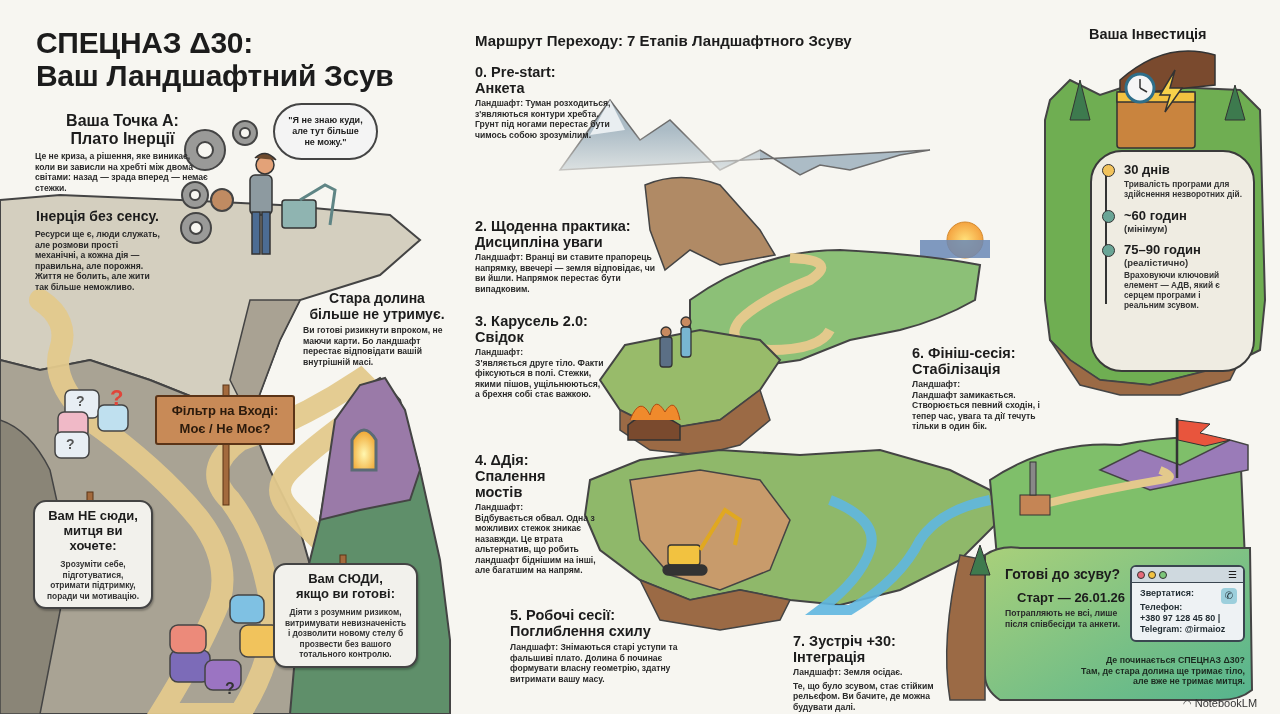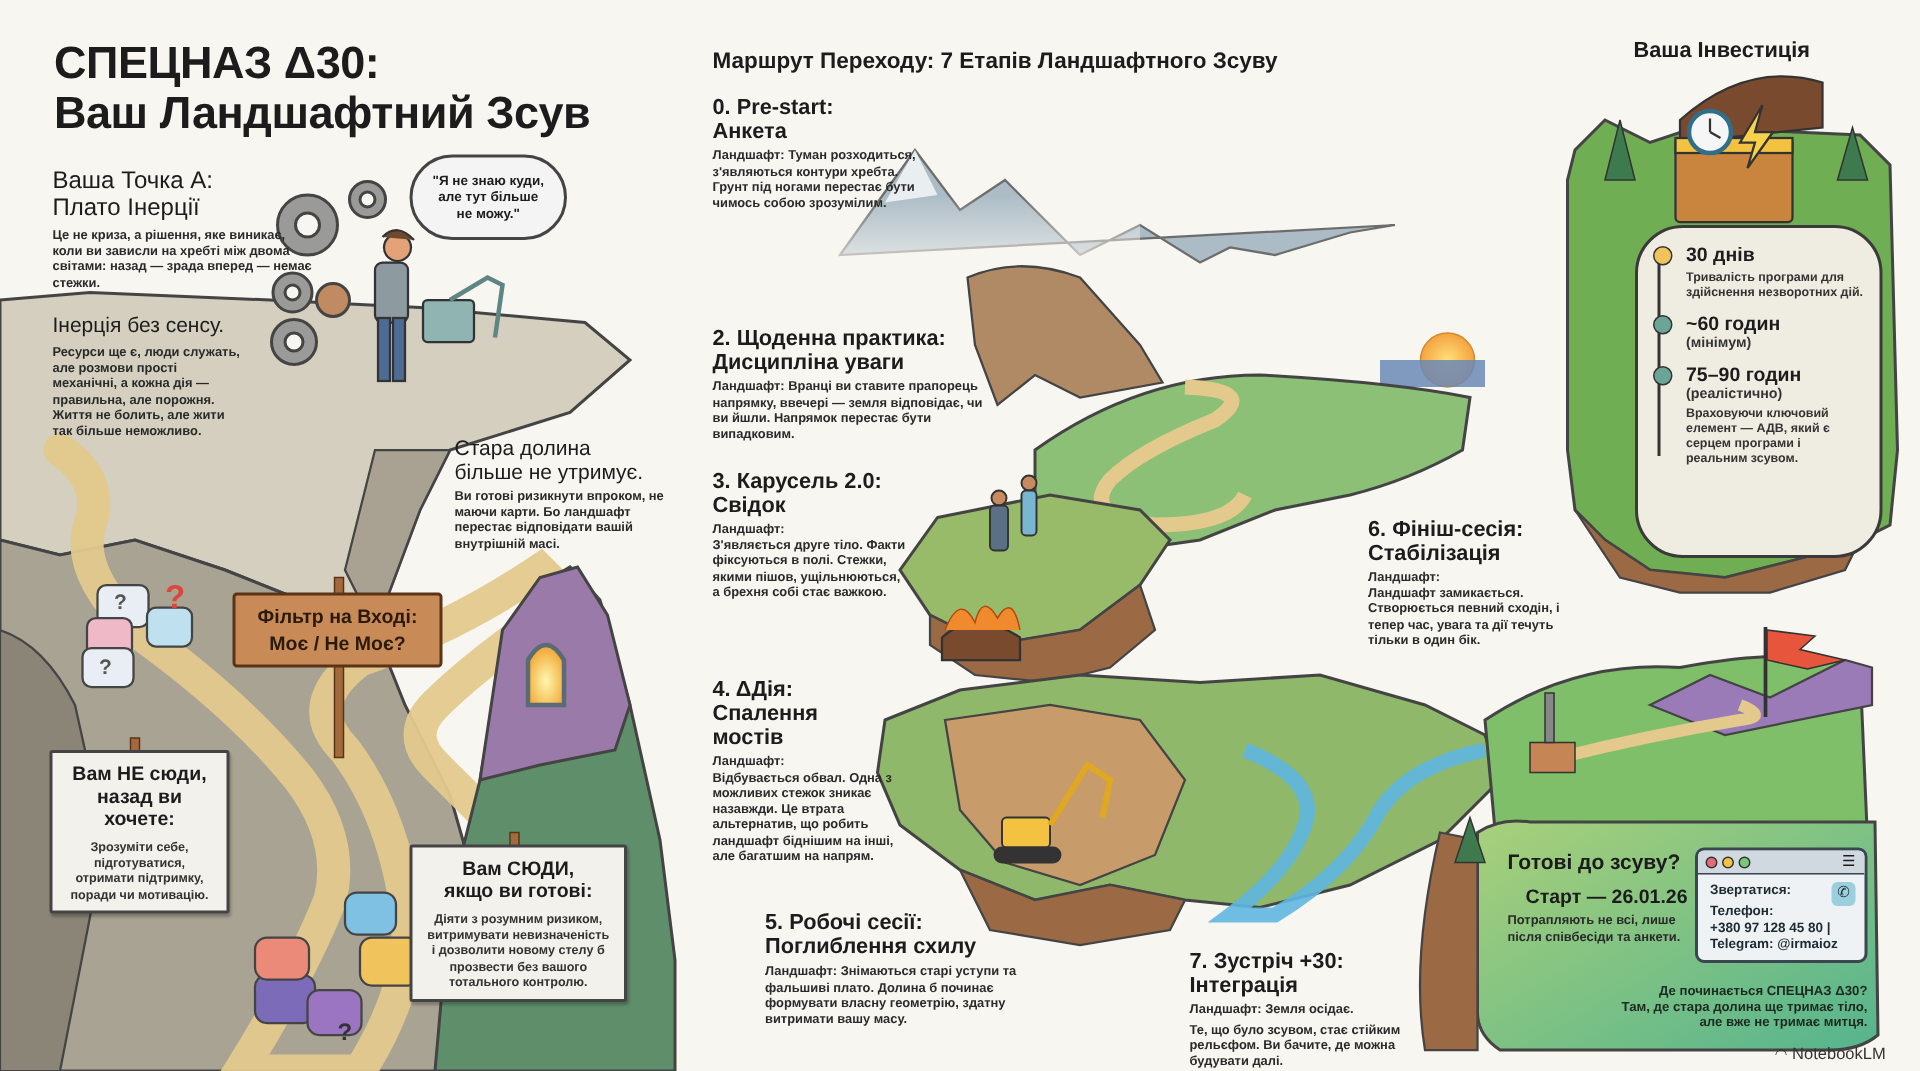--- a/index.html
+++ b/index.html
@@ -1,24 +1,24 @@
 <!DOCTYPE html>
 <html><head>
 <meta charset="utf-8">
 <style>
   * { box-sizing: border-box; margin: 0; padding: 0; }
   html, body { width: 1280px; height: 714px; overflow: hidden; }
   body { background: #f7f6f1; font-family: "Liberation Sans", "DejaVu Sans", sans-serif; color: #1c1c1c; position: relative; }
   .abs { position: absolute; }
   .h-main { font-weight: 700; font-size: 30px; line-height: 33px; letter-spacing: -0.3px; }
-  .h-sec { font-weight: 400; font-size: 16px; line-height: 18px; }
+  .h-sec { font-weight: 700; font-size: 16px; line-height: 18px; text-align: center; }
   .h-stage { font-weight: 700; font-size: 14.5px; line-height: 16px; }
   .body-sm { font-size: 8.6px; line-height: 10.5px; font-weight: 700; color: #2a2a2a; }
   svg { display: block; }
-  .sign { background: #f2f1ec; border: 2px solid #444; border-radius: 2px; text-align: center; padding: 6px 8px; box-shadow: 1px 2px 2px rgba(0,0,0,0.25); }
+  .sign { background: #f2f1ec; border: 2px solid #444; border-radius: 13px; text-align: center; padding: 6px 8px; box-shadow: 1px 2px 2px rgba(0,0,0,0.25); }
   .sign .t { font-weight: 700; font-size: 13px; line-height: 15px; }
   .sign .d { font-weight: 700; font-size: 8.4px; line-height: 10.5px; margin-top: 6px; color: #333; }
   .wood { background: #c88a57; border: 2px solid #5b3417; border-radius: 3px; text-align: center; padding: 5px 8px; }
   .wood span { display: block; font-weight: 700; font-size: 13px; line-height: 18px; color: #2b1a0c; }
   .bubble { background: #f4f4f4; border: 2px solid #444; border-radius: 30px; text-align: center; font-weight: 700; font-size: 9px; line-height: 11px; padding: 10px 12px; }
   .inv-card { background: #efece2; border: 2px solid #3a3a3a; border-radius: 6px; padding: 10px 10px 10px 14px; }
   .inv-item { position: relative; padding-left: 18px; margin-bottom: 8px; }
   .inv-dot { position: absolute; left: -4px; top: 2px; width: 13px; height: 13px; border-radius: 50%; border: 1.5px solid #333; background: #6aa596; }
   .inv-dot.clock { background: #f2c35b; }
   .inv-title { font-weight: 700; font-size: 13px; line-height: 15px; }
@@ -195,21 +195,21 @@
   <span>Моє / Не Моє?</span>
 </div>
 
 <div class="abs" style="left:76px;top:393px;font-weight:700;font-size:14px;color:#555;">?</div>
 <div class="abs" style="left:110px;top:385px;font-weight:700;font-size:22px;color:#e0453a;">?</div>
 <div class="abs" style="left:66px;top:436px;font-weight:700;font-size:14px;color:#555;">?</div>
 <div class="abs" style="left:225px;top:680px;font-weight:700;font-size:16px;color:#333;">?</div>
 
 <div class="abs sign" style="left:33px;top:500px;width:120px;">
   <div class="t">Вам НЕ сюди,</div>
-  <div class="t">назад ви хочете:</div>
+  <div class="t">митця ви хочете:</div>
   <div class="d">Зрозуміти себе, підготуватися, отримати підтримку, поради чи мотивацію.</div>
 </div>
 
 <div class="abs sign" style="left:273px;top:563px;width:145px;">
   <div class="t">Вам СЮДИ,</div>
   <div class="t">якщо ви готові:</div>
   <div class="d">Діяти з розумним ризиком, витримувати невизначеність і дозволити новому стелу б прозвести без вашого тотального контролю.</div>
 </div>
 
 <div class="abs" style="left:475px;top:32px;font-weight:700;font-size:15px;">Маршрут Переходу: 7 Етапів Ландшафтного Зсуву</div>

